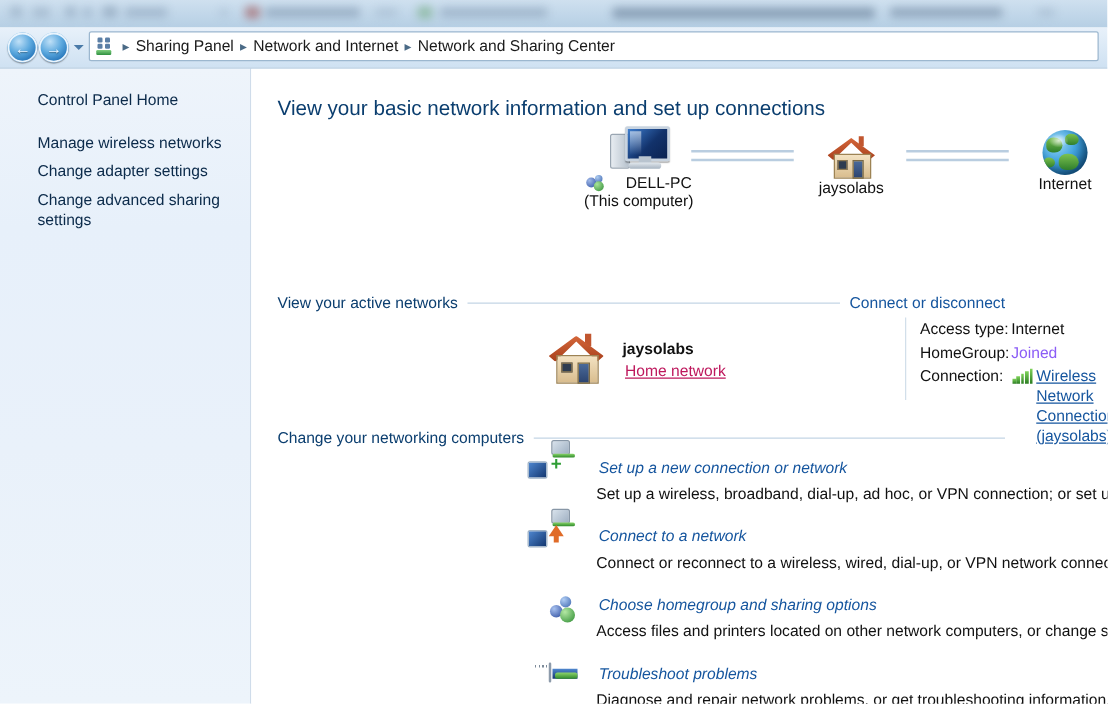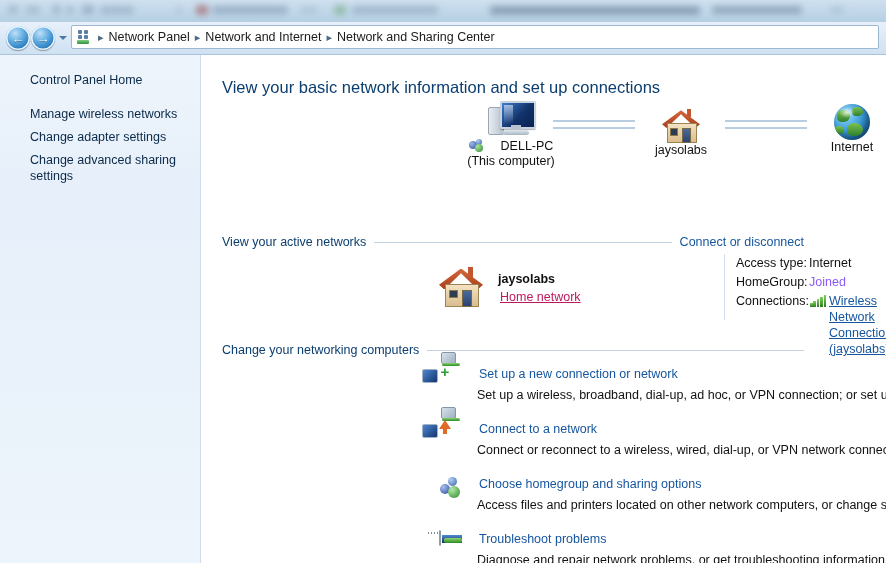--- a/index.html
+++ b/index.html
@@ -348,21 +348,21 @@
   .conn-link {
     color: #15559e; font-size: 12.5px; line-height: 16px;
     text-decoration: underline; cursor: pointer; max-width: 180px;
   }
 
   
   .task { position: absolute; left: 238px; width: 600px; }
   .task .ticon { position: absolute; left: 0; top: 0; width: 26px; height: 26px; }
   .task .tlink {
     position: absolute; left: 40px; top: 1px;
-    font-size: 12.5px; color: #15559e; cursor: pointer; white-space: nowrap;
+    font-size: 12.5px; color: #15559e; cursor: pointer; white-space: nowrap; font-style: italic;
   }
   .task .tdesc {
     position: absolute; left: 38px; top: 22px;
     font-size: 12.5px; color: #111; white-space: nowrap;
   }
   .t1 { top: 311px; }
   .t2 { top: 366px; }
   .t3 { top: 421px; }
   .t4 { top: 476px; }
 
@@ -457,21 +457,21 @@
 
     <div class="crumbbox">
       <span class="cp-icon">
         <span class="sq" style="left:3px;top:1px;"></span>
         <span class="sq" style="left:9px;top:1px;"></span>
         <span class="sq" style="left:3px;top:6px;"></span>
         <span class="sq" style="left:9px;top:6px;"></span>
         <span class="base"></span>
       </span>
       <span class="sep">▸</span>
-      <span class="crumb">Network Panel</span>
+      <span class="crumb">Sharing Panel</span>
       <span class="sep">▸</span>
       <span class="crumb">Network and Internet</span>
       <span class="sep">▸</span>
       <span class="crumb">Network and Sharing Center</span>
     </div>
   </div>
 
   <div class="sidebar">
     <div class="side-item side-i1">Manage wireless networks</div>
     <div class="side-item side-home">Control Panel Home</div>
@@ -490,21 +490,21 @@
 
       <div class="node node-pc">
         <div class="ico-wrap">
           <span class="icon-monitor">
             <span class="tower"></span>
             <span class="screen"></span>
             <span class="stand"></span>
             <span class="foot"></span>
           </span>
         </div>
-        <div style="display:flex;justify-content:center;gap:17px;">
+        <div style="display:flex;align-items:center;justify-content:center;gap:17px;">
           <span class="badge-share">
             <i class="b1"></i>
               <i class="b3"></i>
               <i class="b2"></i>
           </span>
           <span class="label">DELL-PC</span>
         </div>
         <div class="sublabel">(This computer)</div>
       </div>
 
@@ -558,21 +558,21 @@
     <div class="props">
       <div class="prow">
         <span class="pkey">Access type:</span>
         <span class="pval">Internet</span>
       </div>
       <div class="prow">
         <span class="pkey">HomeGroup:</span>
         <span class="pval link">Joined</span>
       </div>
       <div class="prow conn-row">
-        <span class="pkey">Connections:</span>
+        <span class="pkey">Connection:</span>
         <span class="sig">
           <b class="s1"></b>
             <b class="s2"></b>
             <b class="s3"></b>
             <b class="s4"></b>
             <b class="s5"></b>
         </span>
         <span class="conn-link">
           <span>Wireless Network Connection</span>
           <span>(jaysolabs)</span>

